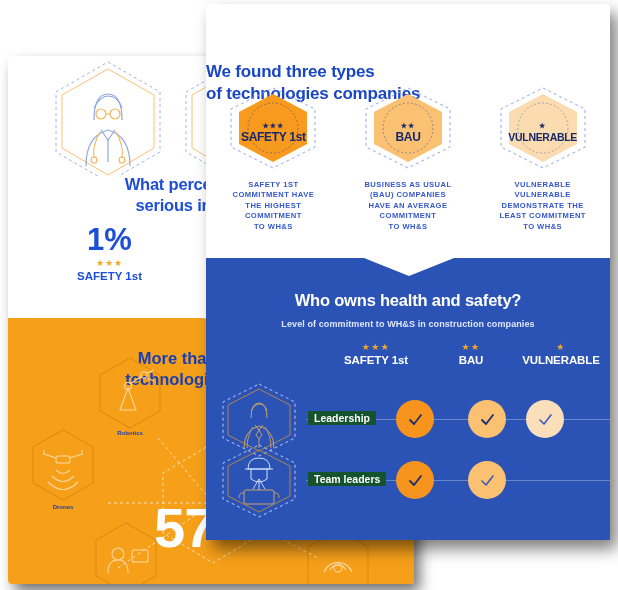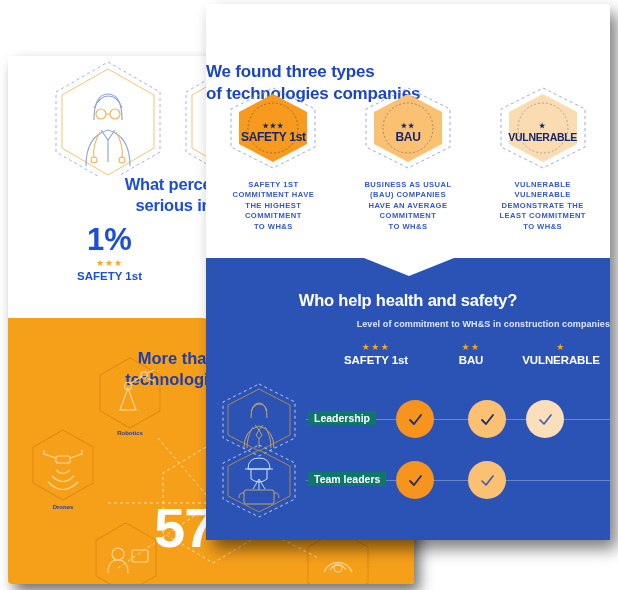--- a/index.html
+++ b/index.html
@@ -94,33 +94,33 @@
     position:absolute;left:158px;top:0;width:90px;height:18px;
     background:#ffffff;
     clip-path:polygon(0 0,100% 0,50% 100%);
   }
   .b-title{
     position:absolute;left:0;top:32px;width:404px;text-align:center;
     color:#ffffff;font-weight:bold;font-size:16.5px;line-height:20px;
     letter-spacing:-.2px;
   }
   .b-sub{
-    position:absolute;left:0;top:60px;width:404px;text-align:right;
+    position:absolute;left:0;top:60px;width:404px;text-align:center;
     color:#dfe6fb;font-size:9px;line-height:12px;font-weight:bold;letter-spacing:.1px;
   }
   .colheads{position:absolute;left:120px;top:84px;width:284px;height:36px;}
   .colhead{position:absolute;text-align:center;width:110px;}
   .colhead .stars{color:#f5a623;font-size:9px;letter-spacing:1.5px;line-height:11px;display:block;}
   .colhead .nm{color:#ffffff;font-size:11.5px;font-weight:bold;line-height:15px;display:block;letter-spacing:-.1px;}
   .brow{position:absolute;left:0;width:404px;height:80px;}
   .brow .line{position:absolute;left:100px;top:39px;width:304px;height:1px;background:rgba(255,255,255,.30);}
   .brow .rlabel{
     position:absolute;left:102px;top:31px;color:#ffffff;
     font-size:10.5px;font-weight:bold;line-height:14px;
-    background:#0f766e;padding:0 6px;
+    background:#14532d;padding:0 6px;
   }
   .chip{
     position:absolute;top:20px;width:38px;height:38px;border-radius:50%;
     display:flex;align-items:center;justify-content:center;
   }
   .chip svg{display:block;}
   .prow-hex{position:absolute;left:14px;top:2px;width:78px;height:76px;}
 
   
   #card-left{z-index:1;}
@@ -313,21 +313,21 @@
         <p>DEMONSTRATE THE</p>
         <p>LEAST COMMITMENT</p>
         <p>TO WH&amp;S</p>
       </div>
     </div>
   </div>
 
   <div id="blue-panel">
     <div class="chev"></div>
 
-    <div class="b-title">Who help health and safety?</div>
+    <div class="b-title">Who owns health and safety?</div>
     <div class="b-sub">Level of commitment to WH&amp;S in construction companies</div>
 
     <div class="colheads">
       <div class="colhead" style="left:-5px;top:0;">
         <span class="stars">★★★</span>
         <span class="nm">SAFETY 1st</span>
       </div>
       <div class="colhead" style="left:90px;top:0;">
         <span class="stars">★★</span>
         <span class="nm">BAU</span>

